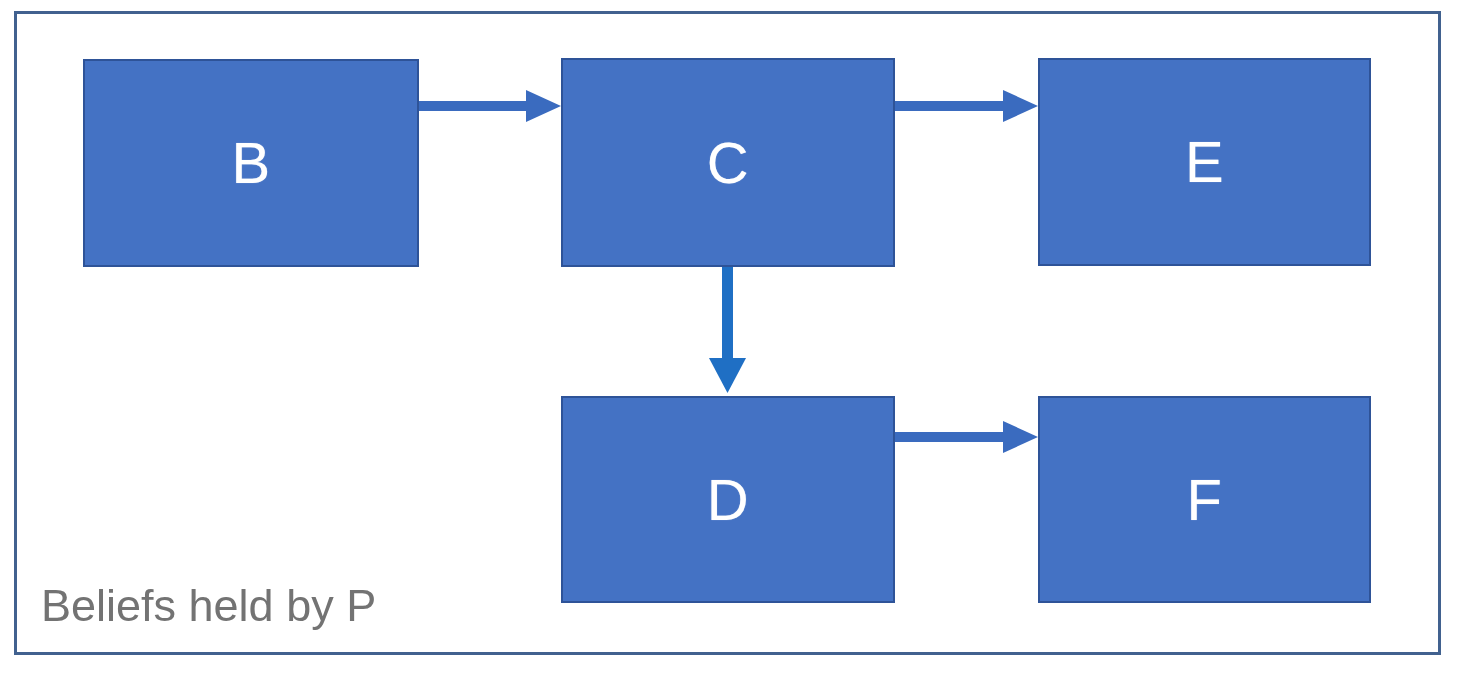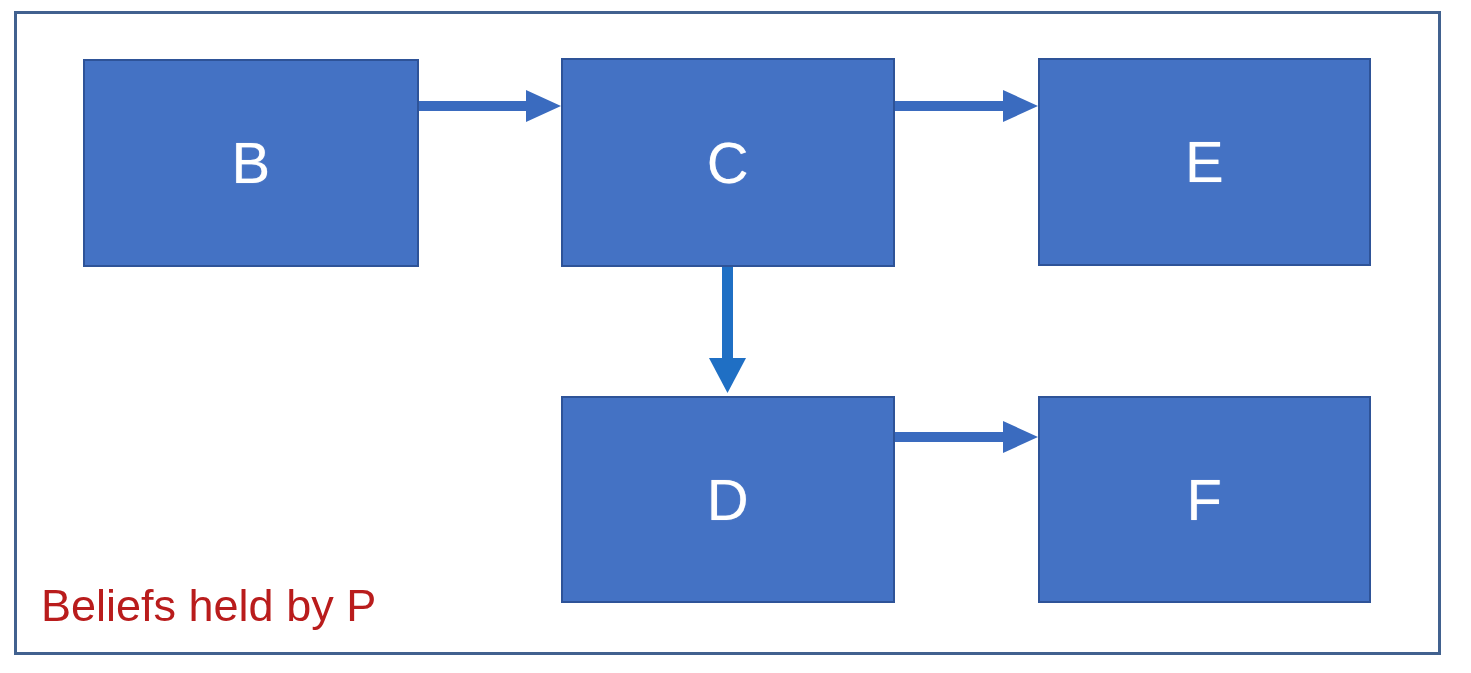--- a/index.html
+++ b/index.html
@@ -65,21 +65,21 @@
     pointer-events: none;
   }
 
   
   .caption {
     position: absolute;
     left: 38px;
     top: 578px;
     font-family: "Liberation Sans", sans-serif;
     font-size: 45px;
-    color: #b91c1c;
+    color: #737373;
     line-height: 1.1;
     white-space: nowrap;
     user-select: none;
   }
 </style>
 </head>
 <body>
 
 <div id="canvas">
 

